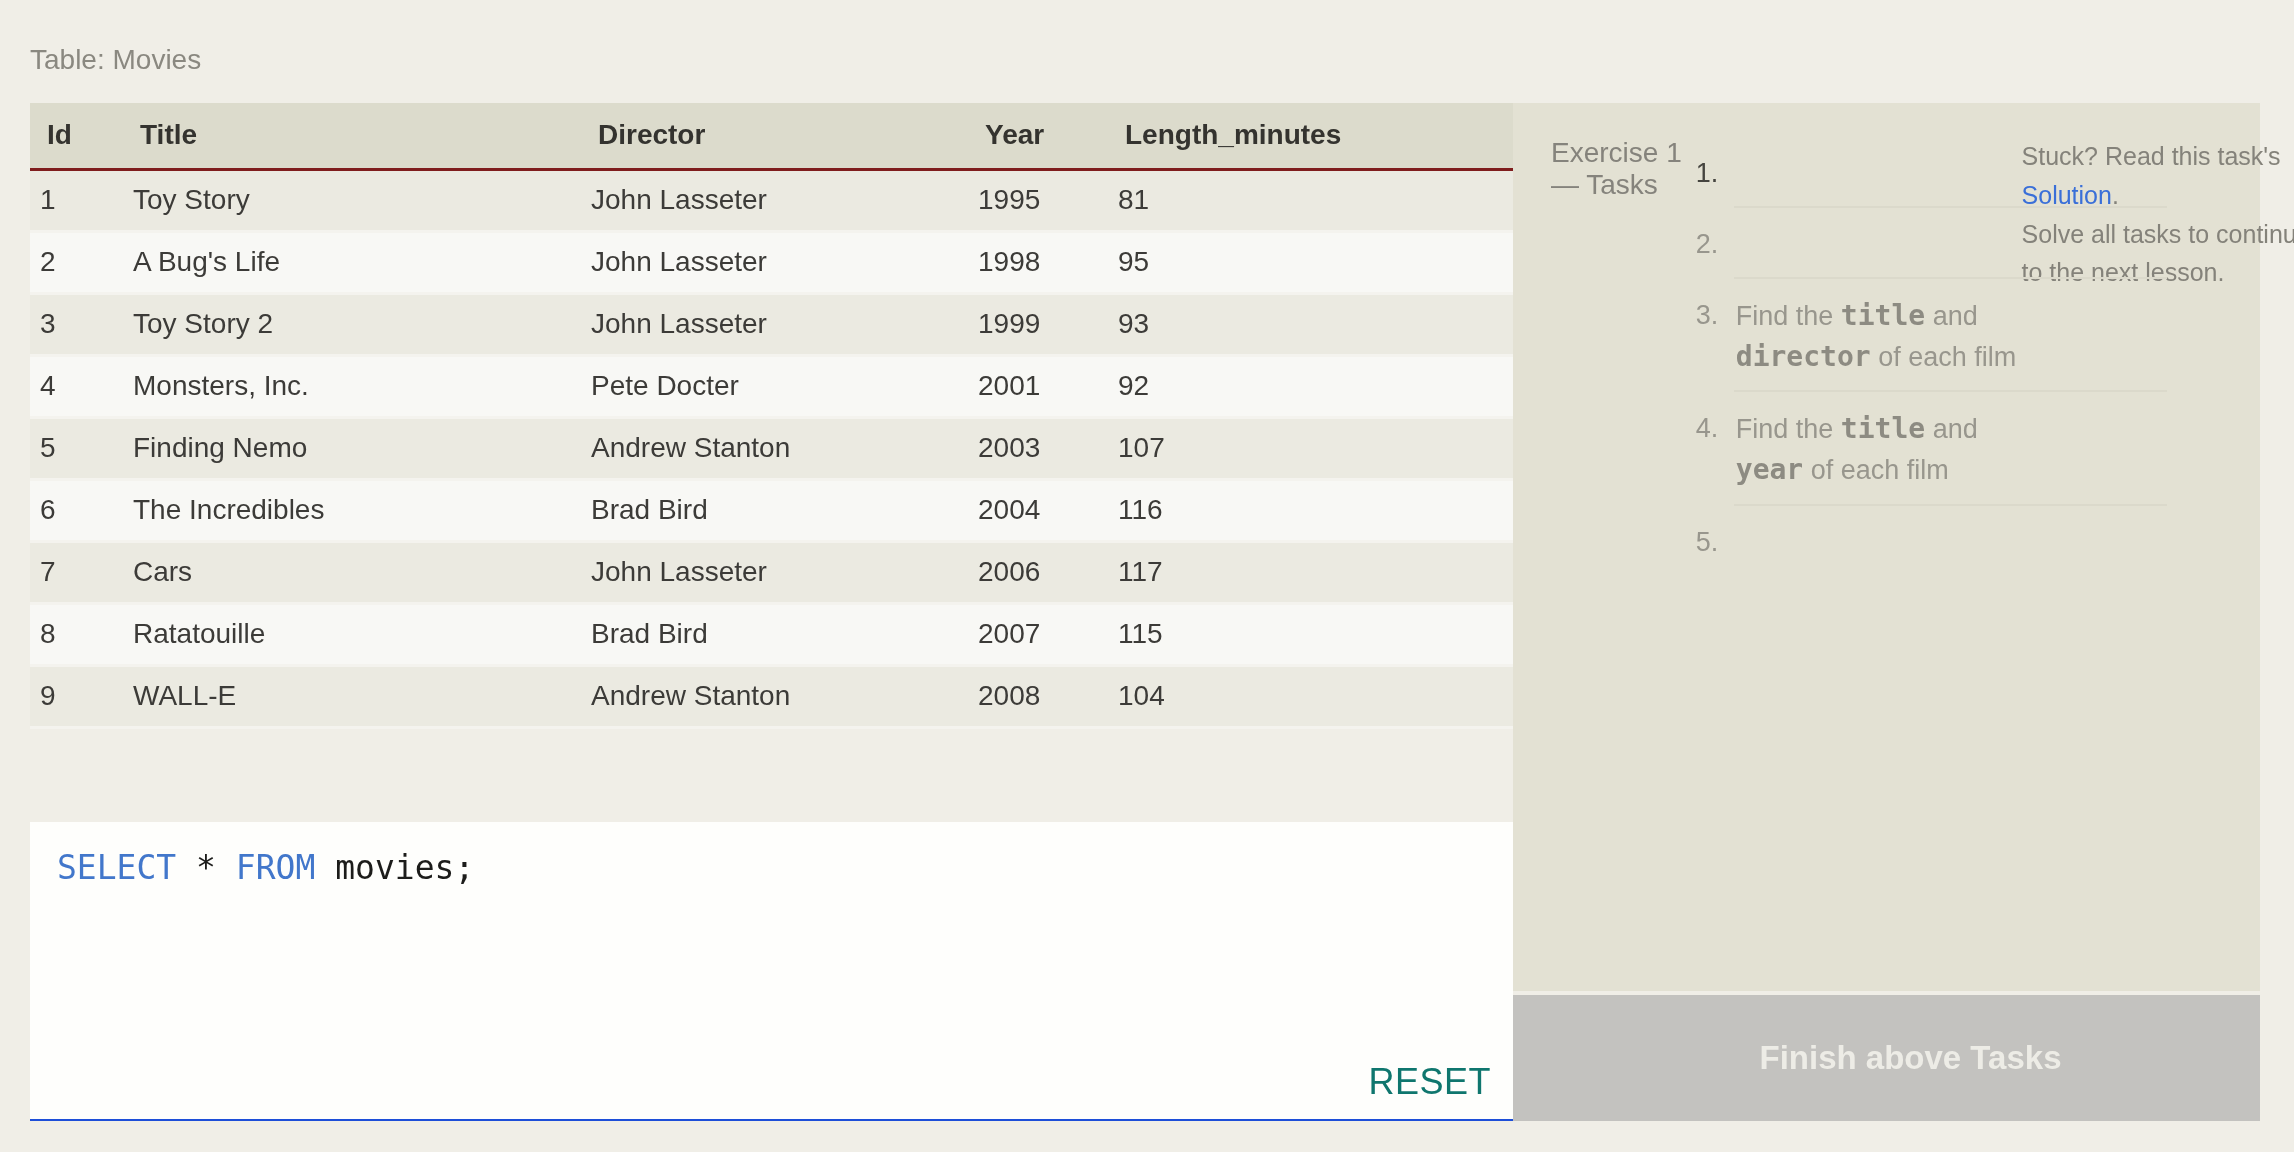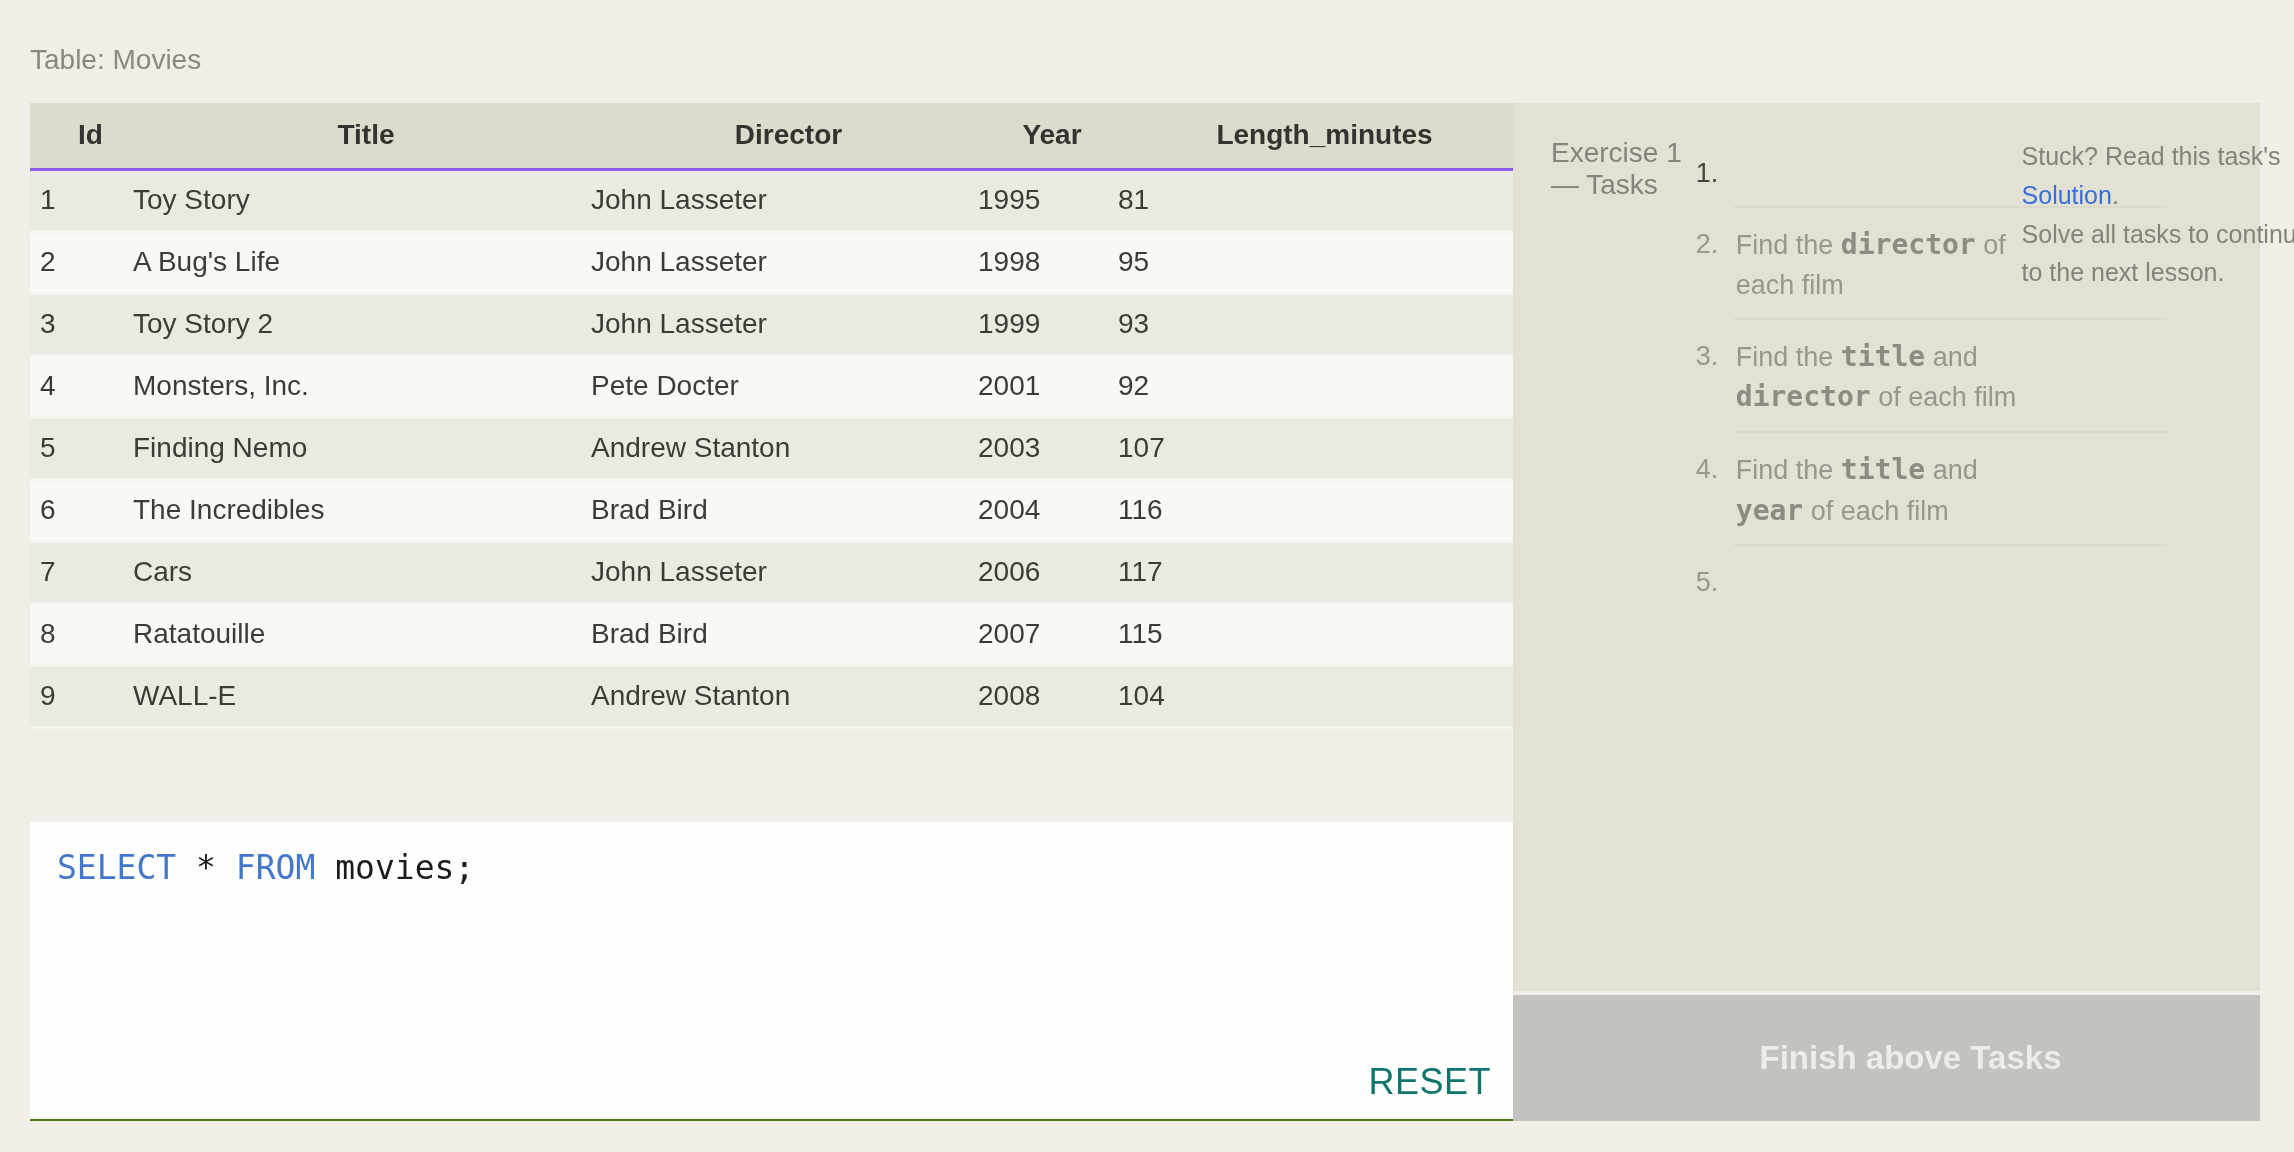--- a/index.html
+++ b/index.html
@@ -8,29 +8,29 @@
     --button-bg:#c3c2bf; --button-text:#edece6;
   }
   *{margin:0;padding:0;box-sizing:border-box;}
   body{background:var(--page-bg);font-family:"Liberation Sans","DejaVu Sans",sans-serif;}
   #screen{position:relative;width:2294px;height:1152px;background:var(--page-bg);overflow:hidden;}
 
   .page-title{position:absolute;left:30px;top:44px;font-size:28px;color:#8a8880;}
 
   
   .movies-table{position:absolute;left:30px;top:103px;width:1483px;border-collapse:collapse;table-layout:fixed;}
-  .movies-table th{height:66px;background:var(--header-bg);text-align:center;padding-left:28px;
-    font-size:28px;font-weight:bold;color:#34332f;border-bottom:3px solid #8b5cf6;}
+  .movies-table th{height:66px;background:var(--header-bg);text-align:left;padding-left:17px;
+    font-size:28px;font-weight:bold;color:#34332f;border-bottom:3px solid #7f1d1d;}
   .movies-table td{height:62px;padding-left:10px;font-size:28px;color:#3c3b38;border-bottom:3px solid #f4f3ee;}
   .movies-table tbody tr:nth-child(odd){background:var(--row-odd);}
   .movies-table tbody tr:nth-child(even){background:var(--row-even);}
 
   
   .sql-editor{position:absolute;left:30px;top:822px;width:1483px;height:299px;background:#fefefc;
-    border-bottom:2px solid #4d7c0f;cursor:text;}
+    border-bottom:2px solid #1d4ed8;cursor:text;}
   .sql-line{padding:26px 0 0 27px;font-family:"DejaVu Sans Mono","Liberation Mono",monospace;
     font-size:33px;white-space:pre;}
   .sql-line .keyword{color:var(--keyword);}
   .sql-line .plain{color:#1c1c1a;}
   .reset-btn{position:absolute;right:22px;bottom:16px;font-size:36px;color:#0f766e;
     letter-spacing:.5px;background:none;border:none;font-family:inherit;cursor:pointer;}
 
   
   .tasks-panel{position:absolute;left:1513px;top:103px;width:747px;height:888px;background:var(--panel-bg);
     padding:34px 34px 30px 38px;display:flex;flex-direction:row;}
@@ -150,21 +150,20 @@
   </div>
 
   <div class="tasks-panel">
     <div class="tasks-header">Exercise 1 — Tasks</div>
     <ol class="tasks-list">
         <li class="task active">
           <span class="num">1.</span>
         </li>
         <li class="task">
           <span class="num">2.</span>
-          <span class="content"><span>Find the </span><span class="code">director</span><span> of each film</span></span>
         </li>
         <li class="task">
           <span class="num">3.</span>
           <span class="content"><span>Find the </span><span class="code">title</span><span> and </span><span class="code">director</span><span> of each film</span></span>
         </li>
         <li class="task">
           <span class="num">4.</span>
           <span class="content"><span>Find the </span><span class="code">title</span><span> and </span><span class="code">year</span><span> of each film</span></span>
         </li>
         <li class="task">

